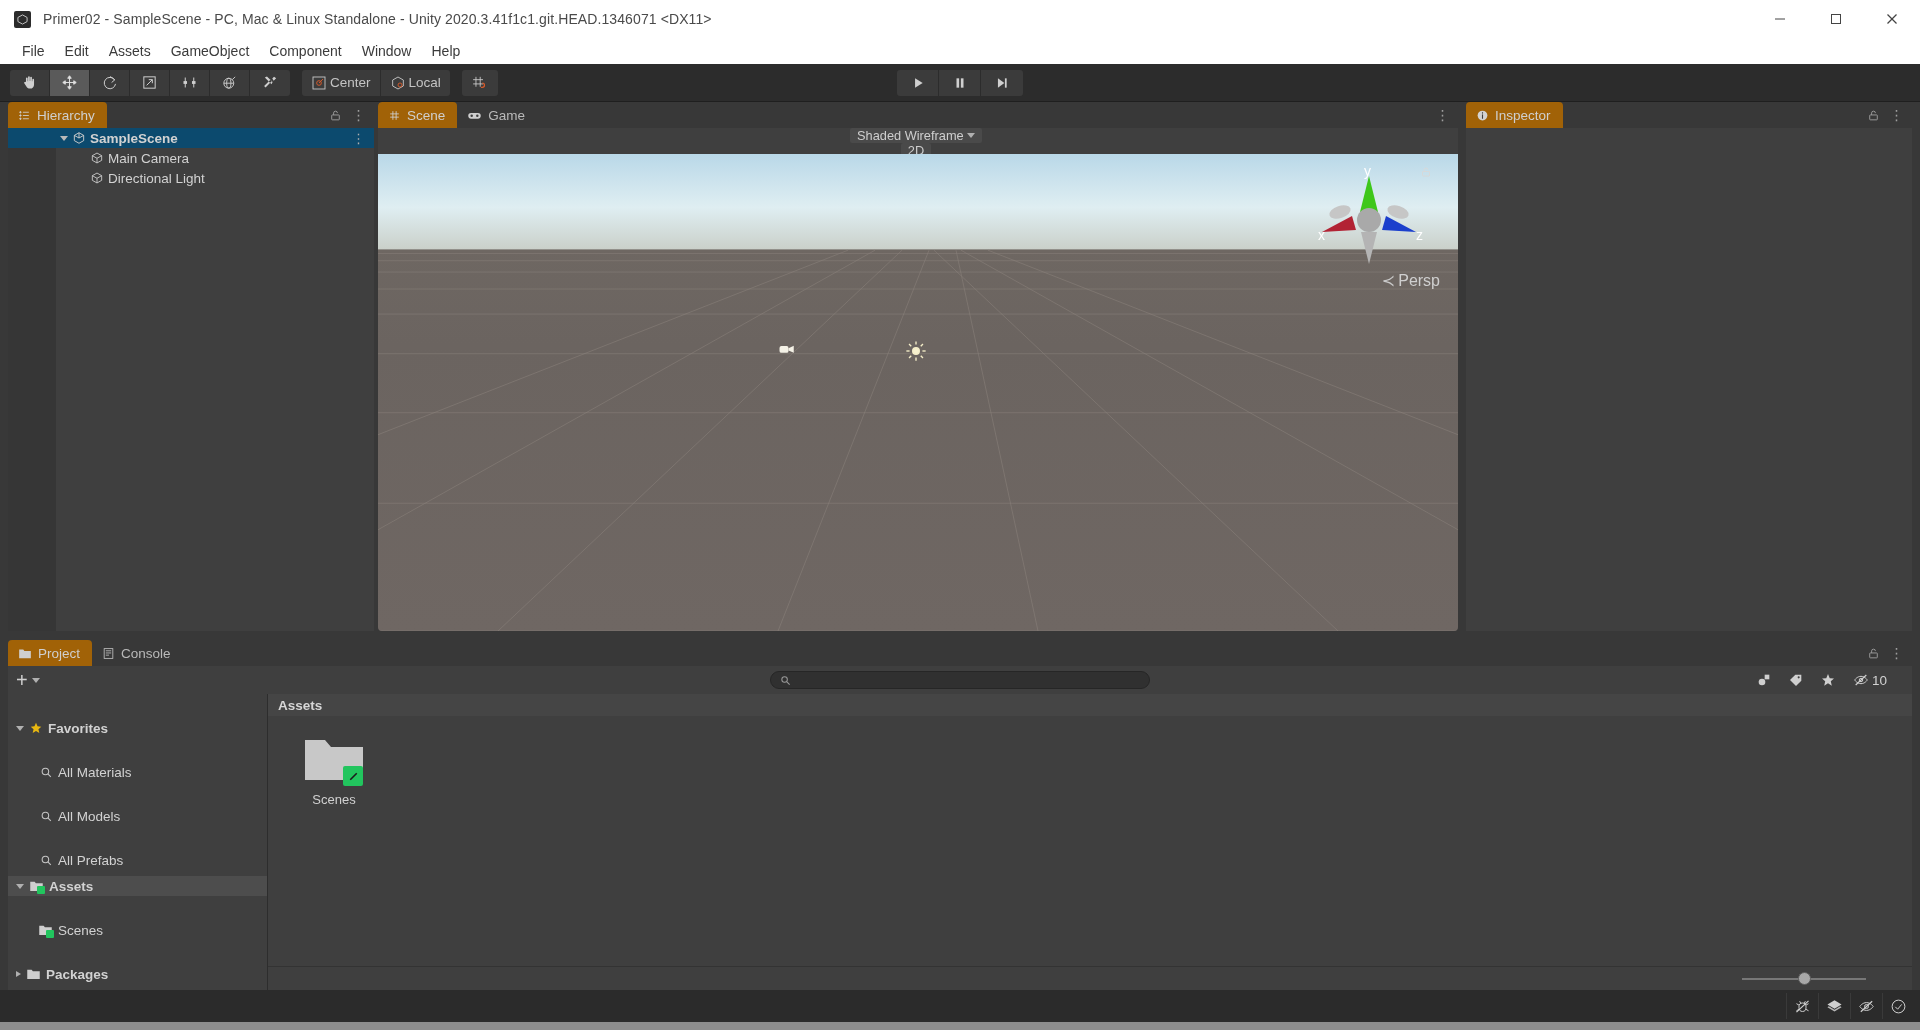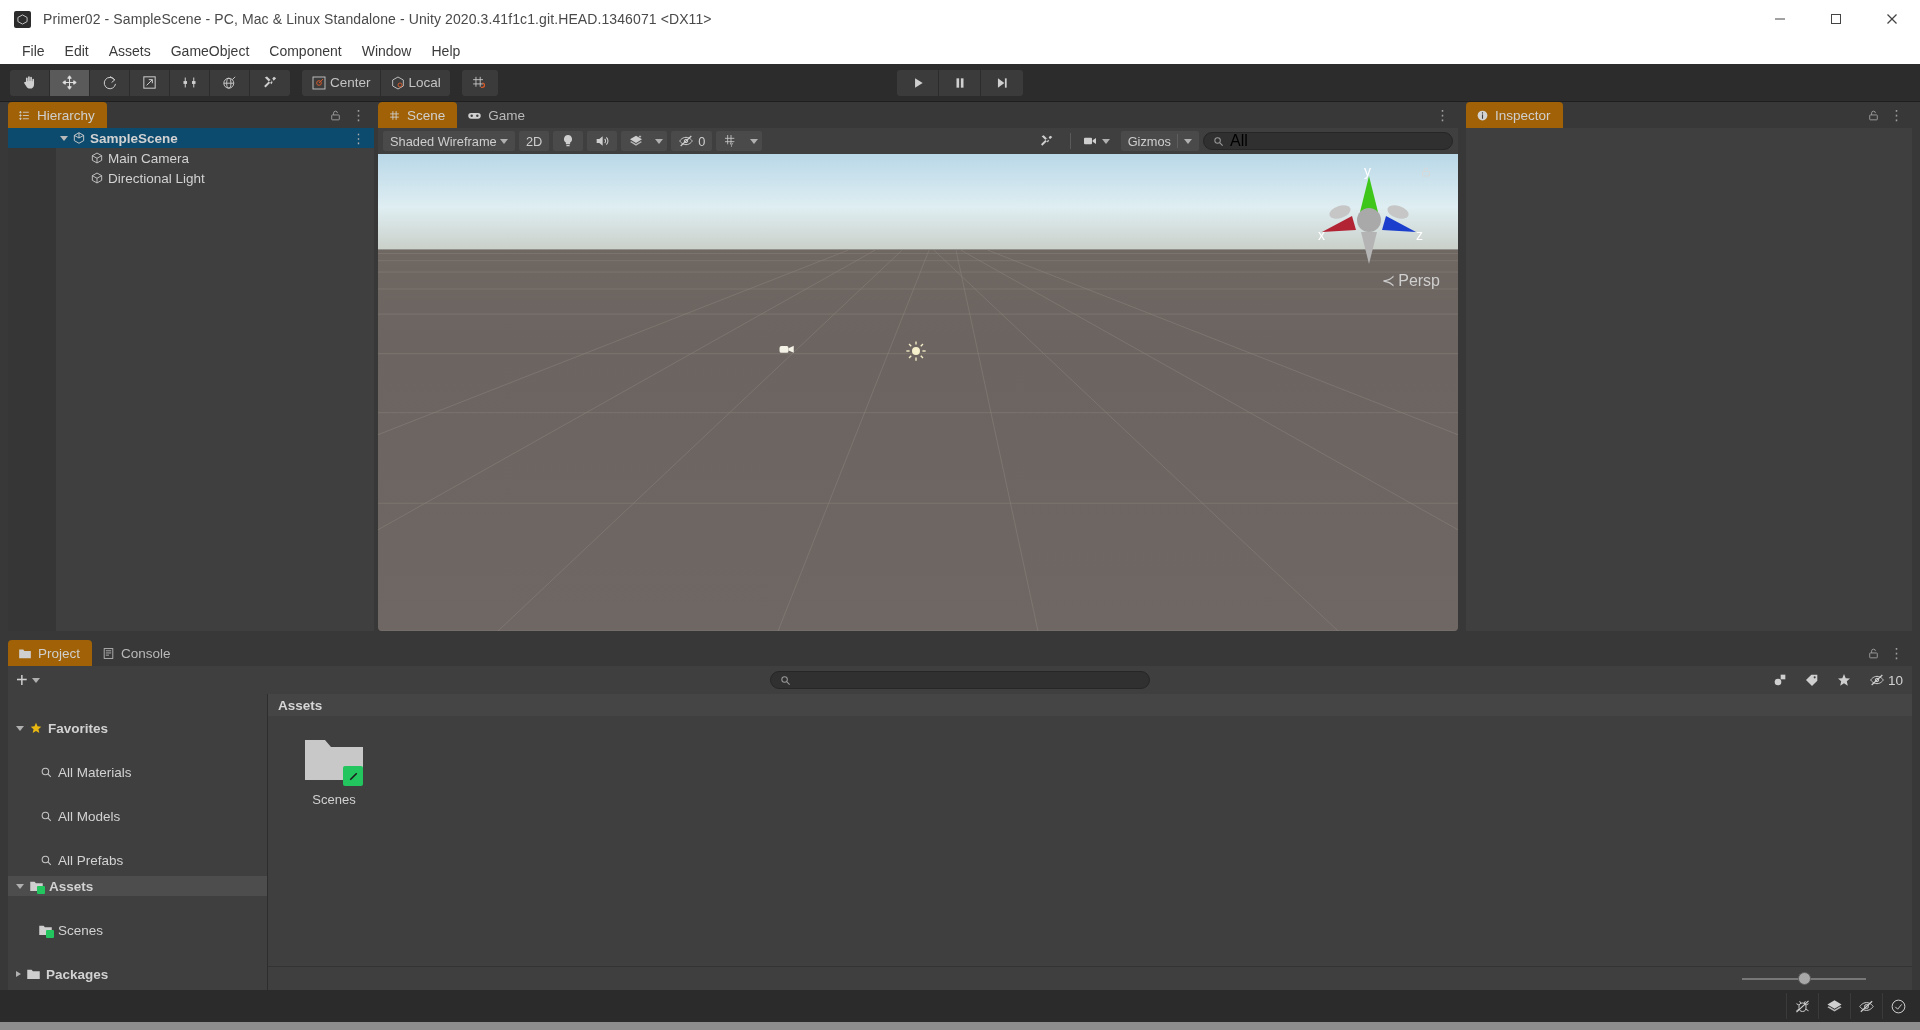--- a/index.html
+++ b/index.html
@@ -141,21 +141,21 @@
   .h-row .row-menu { position: absolute; right: 8px; color: #b0b0b0; font-size: 13px; letter-spacing: 1px; }
 
   
   .scene-panel {
     position: absolute; left: 378px; right: 462px; top: 0; bottom: 26px;
     background: #3f3f3f; border-radius: 4px; overflow: hidden;
   }
   .scene-tabbar { height: 26px; display: flex; align-items: flex-end; position: relative; background: #383838; }
   .scene-toolbar {
     height: 26px; background: #3f3f3f; display: flex; align-items: center;
-    padding: 0 5px; gap: 0px;
+    padding: 0 5px; gap: 0px; flex-direction: column;
   }
   .sbtn {
     height: 20px; background: #4a4a4a; display: flex; align-items: center;
     justify-content: center; color: #cecece; font-size: 12.8px; padding: 0 7px;
     border-radius: 2px; margin-right: 4px;
   }
   .sbtn.plain { background: transparent; }
   .sbtn svg { width: 16px; height: 16px; }
   .sep { width: 1px; height: 16px; background: #5a5a5a; margin: 0 4px; }
   .scene-search {
@@ -179,21 +179,21 @@
   .project-tabbar { height: 26px; display: flex; align-items: flex-end; position: relative; background: #383838; }
   .project-toolbar {
     height: 28px; background: #3f3f3f; display: flex; align-items: center;
     padding: 0 8px; position: relative;
   }
   .proj-search {
     position: absolute; left: 50%; transform: translateX(-50%); width: 380px; height: 18px;
     background: #303030; border-radius: 9px; display: flex; align-items: center;
     padding: 0 9px; gap: 6px; border: 1px solid #262626;
   }
-  .proj-tool-right { position: absolute; right: 0; display: flex; align-items: center; gap: 0; }
+  .proj-tool-right { position: absolute; right: 16px; display: flex; align-items: center; gap: 0; }
   .pbtn { width: 32px; height: 22px; display: flex; align-items: center; justify-content: center; }
   .project-body { position: absolute; top: 54px; left: 0; right: 0; bottom: 0; display: flex; }
   .project-tree { width: 260px; background: #3f3f3f; border-right: 1px solid #2d2d2d; position: relative; }
   .tree-row {
     height: 20px; display: flex; align-items: center; gap: 5px; padding-left: 6px;
     color: #d2d2d2; font-size: 13.5px; margin-top: 24px;
   }
   .tree-row.selected { background: #4d4d4d; }
   .tree-row.bold { font-weight: bold; }
   .tree-tri { width: 0; height: 0; border-left: 5px solid #b0b0b0;

